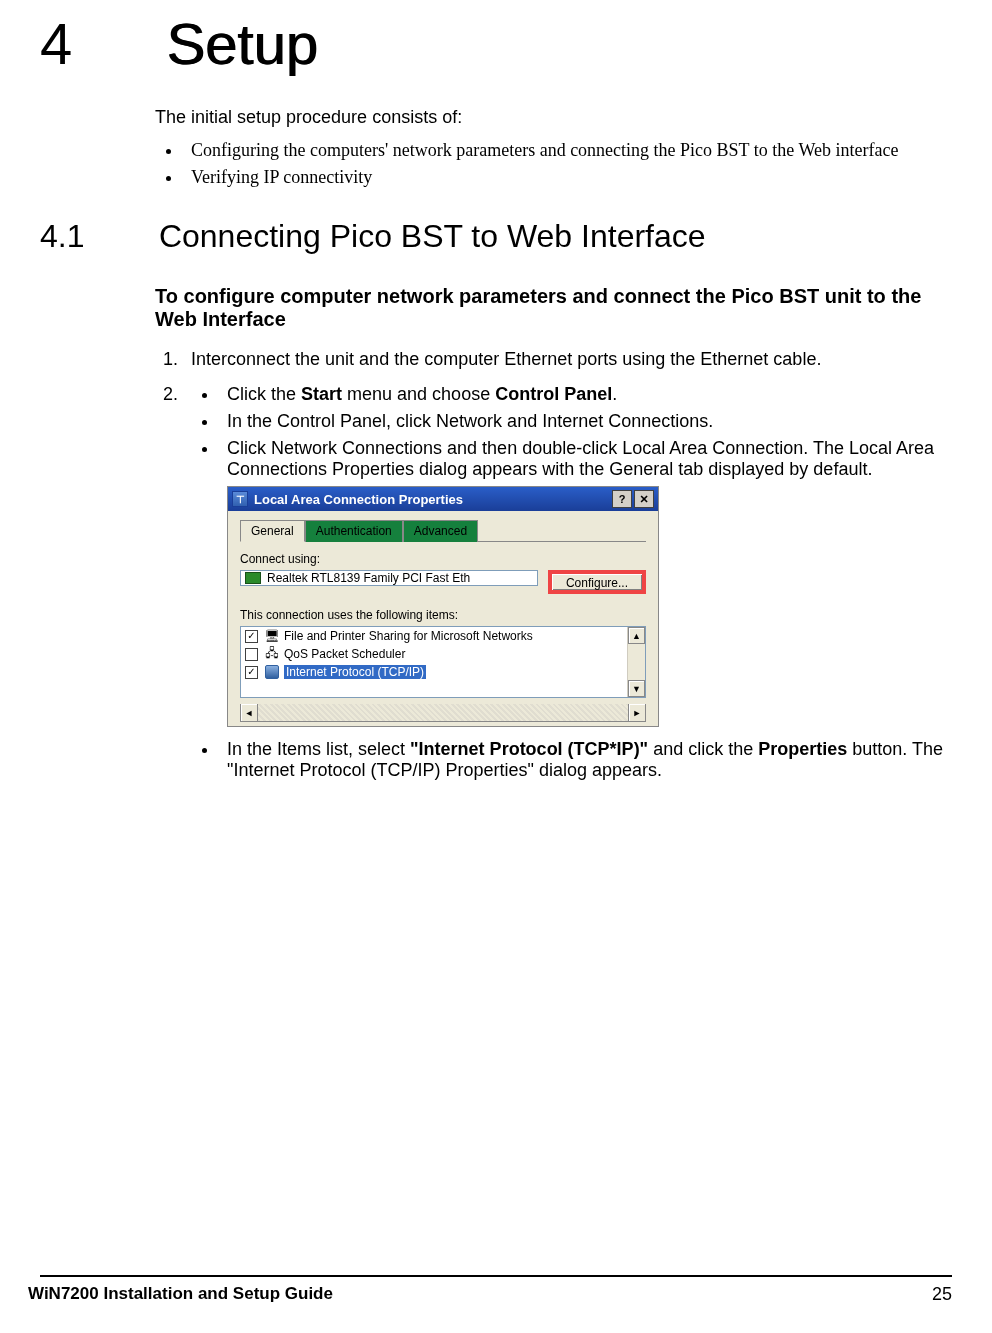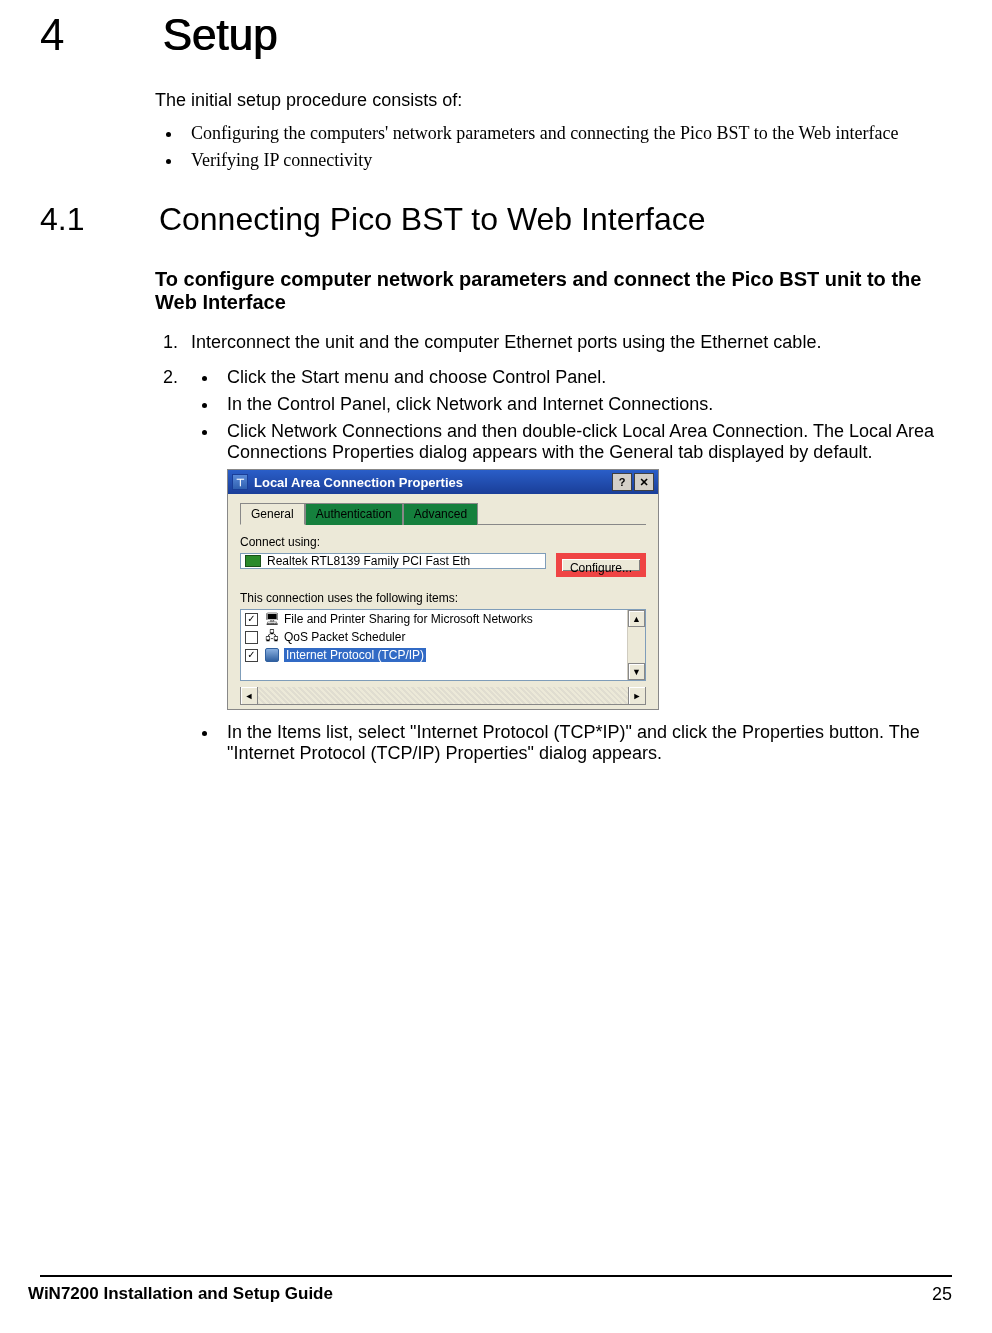--- a/index.html
+++ b/index.html
@@ -6,40 +6,40 @@
     body {
       width: 992px;
       height: 1333px;
       background: #fff;
       font-family: Arial, Helvetica, sans-serif;
       color: #000;
       position: relative;
       padding: 0 40px;
     }
     .chapter-heading {
-      font-size: 44px;
+      font-size: 58px;
       font-weight: normal;
       margin-top: 10px;
       margin-bottom: 30px;
       font-family: Arial, sans-serif;
     }
     .chapter-num { display: inline-block; width: 110px; }
     .chapter-title { text-shadow: 1px 0 0 #000; display: inline-block; }
     .body-indent { margin-left: 115px; }
     .intro-para { font-size: 18px; margin-bottom: 12px; font-family: Verdana, Arial, sans-serif; }
     ul.top-bullets { margin-left: 28px; margin-bottom: 30px; }
     ul.top-bullets li { font-size: 18px; margin-bottom: 6px; list-style: disc; font-family: Liberation Serif, serif; padding-left: 8px; }
     .section-heading { font-size: 32px; font-weight: normal; margin-bottom: 30px; font-family: Arial, sans-serif; }
     .section-num { display: inline-block; width: 110px; }
     .bold-para { font-size: 20px; font-weight: bold; margin-bottom: 18px; font-family: Arial, sans-serif; }
     ol.steps { margin-left: 28px; }
     ol.steps > li { font-size: 18px; margin-bottom: 14px; font-family: Verdana, Arial, sans-serif; padding-left: 8px; }
     ul.sub-bullets { margin-left: 28px; margin-top: 10px; }
     ul.sub-bullets > li { font-size: 18px; margin-bottom: 6px; list-style: disc; font-family: Verdana, Arial, sans-serif; padding-left: 8px; }
-    .bold { font-weight: normal; margin-top: 30px; }
+    .bold { font-weight: bold; margin-top: 30px; }
 
     
     .dialog-wrap { margin: 4px 0 12px 36px; border: 1px solid #888; width: 432px; background: #ece9d8; font-family: Tahoma, sans-serif; }
     .dialog-titlebar {
       background: linear-gradient(#2a5ec8, #1a3e98);
       color: #fff;
       display: flex; align-items: center;
       padding: 3px 4px;
       font-size: 13px; font-weight: bold;
       height: 24px;
@@ -68,21 +68,21 @@
     .tab.active { background: #ece9d8; border-bottom: 1px solid #ece9d8; }
     .tab:not(.active) { background: #15803d; }
     .dlg-label { font-size: 12px; margin-bottom: 4px; }
     .adapter-row { display: flex; gap: 10px; margin-bottom: 14px; }
     .adapter-field {
       flex: 1; border: 1px solid #7f9db9; background: #fff; height: 16px;
       display: flex; align-items: center; padding: 0 4px; font-size: 12px; overflow: hidden;
     }
     .adapter-field .nic-icon { width: 16px; height: 12px; background: #2a8a2a; margin-right: 6px; flex-shrink: 0; border: 1px solid #185018; }
     .dlg-btn {
-      border: 6px solid #ef4444; background: #ece9d8; padding: 2px 8px;
+      border: 4px solid #ef4444; background: #ece9d8; padding: 2px 14px;
       font-size: 12px; height: 24px; min-width: 84px; text-align: center;
       box-shadow: inset 1px 1px 0 #fff, inset -1px -1px 0 #808080;
     }
     .items-box {
       border: 1px solid #7f9db9; background: #fff; height: 72px;
       position: relative; margin-bottom: 6px;
     }
     .items-inner { position: absolute; left:0; top:0; right:18px; bottom:0; overflow: hidden; }
     .item-row { display: flex; align-items: center; padding: 1px 4px; font-size: 12px; height: 18px; }
     .item-row .cb {

